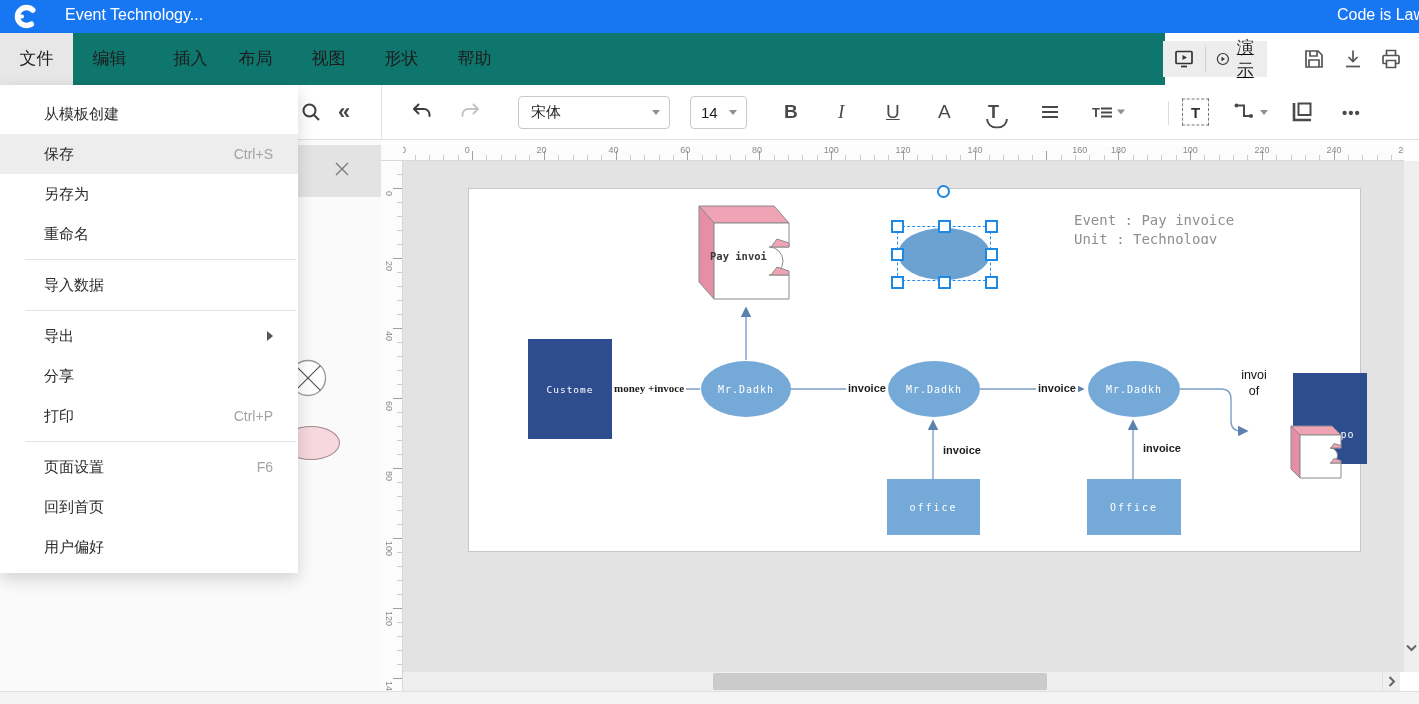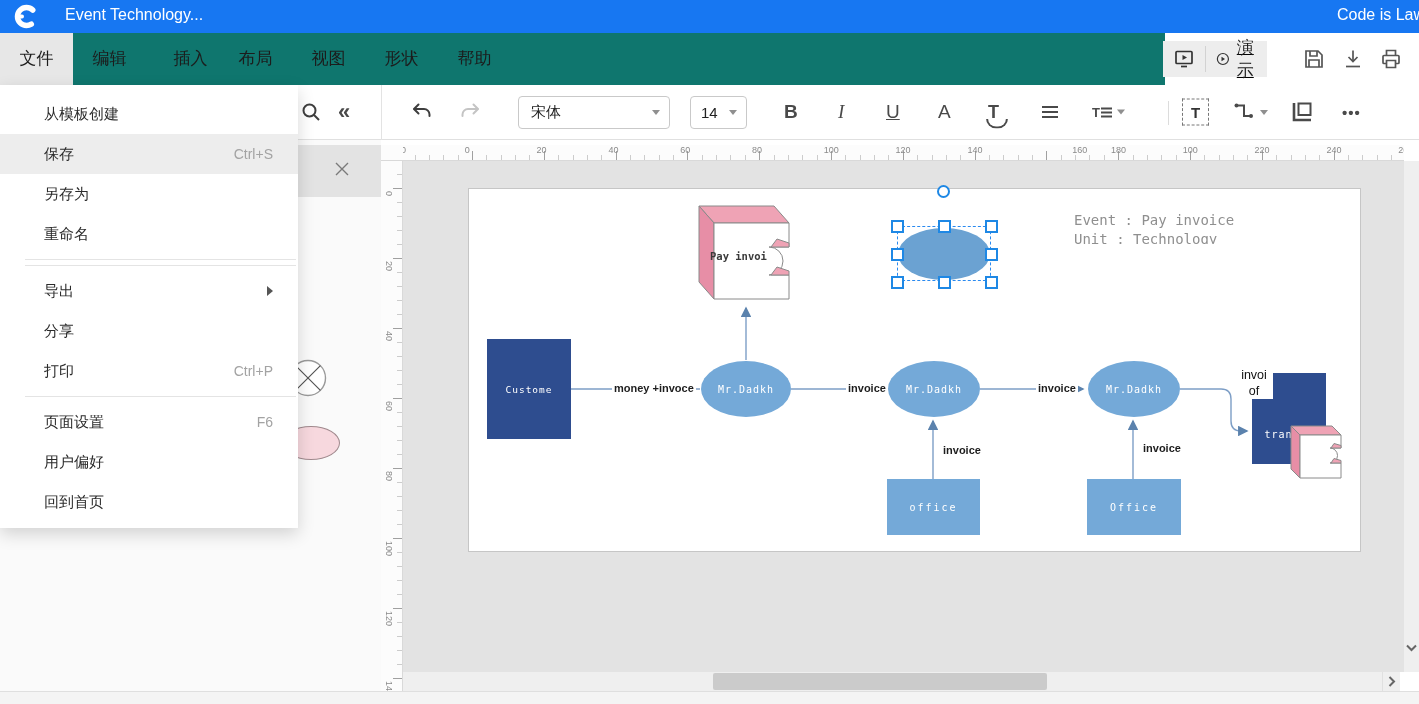--- a/index.html
+++ b/index.html
@@ -54,21 +54,21 @@
   .v-ruler { position:absolute; left:381px; top:161px; width:22px; height:530px; background-color:#fcfcfc; border-right:1px solid #d9d9d9; overflow:hidden;
     background-image:repeating-linear-gradient(to bottom,#a0a0a0 0 1px,transparent 1px 70px),repeating-linear-gradient(to bottom,#cccccc 0 1px,transparent 1px 14px);
     background-size:9px 1300px,5px 1300px; background-position:right -43px,right -43px; background-repeat:no-repeat; }
   .vlab { position:absolute; left:13px; font-size:9px; color:#8a8a8a; transform-origin:0 0; transform:rotate(90deg); }
 
   .canvas { position:absolute; left:403px; top:161px; width:1001px; height:511px; background:#e3e3e3; overflow:hidden; }
   .page { position:absolute; left:65px; top:27px; width:893px; height:364px; background:#fff; border:1px solid #c6c6c6; }
   .connectors { position:absolute; left:0; top:0; overflow:visible; }
 
   .shape { position:absolute; display:flex; align-items:center; justify-content:center; font-family:"DejaVu Sans Mono","Liberation Mono",monospace; letter-spacing:1px; color:#fff; }
-  .navy { background:#2e4d8f; }
+  .navy { background:#2e4d8f;margin-left:41px; }
   .blue { background:#74a9d8; border-radius:50%; }
   .rectblue { background:#74a9d8; }
   .edge-label { position:absolute; font-size:11px; font-weight:600; color:#1d1d1d; background:#fff; padding:0 2px; white-space:nowrap; }
   .note { position:absolute; left:605px; top:22px; width:200px; height:33px; overflow:hidden; font-family:"DejaVu Sans Mono","Liberation Mono",monospace; font-size:14px; line-height:19px; color:#8f8f8f; white-space:nowrap; }
   .copy-label { position:absolute; left:766px; top:178px; width:38px; background:#fff; font-size:12.5px; line-height:16px; color:#111; text-align:center; }
 
   .sel-rect { position:absolute; left:428px; top:37px; width:94px; height:55px; border:1px dashed #2a8af0; }
   .handle { position:absolute; width:13px; height:13px; background:#fff; border:2px solid #1e88e5; }
   .rot-handle { position:absolute; left:468px; top:-4px; width:13px; height:13px; border-radius:50%; background:#fff; border:2px solid #1e88e5; }
 
@@ -336,21 +336,21 @@
     <svg class="ic" style="position:absolute; left:821px; top:235px;" width="54" height="58" viewBox="0 0 54 58">
       <g stroke="#8a8a8a" stroke-width="1" stroke-linejoin="round">
         <polygon points="1,2 42,2 51,11 10,11" fill="#efa3b5"></polygon>
         <polygon points="1,2 10,11 10,54 1,45" fill="#e78ea6"></polygon>
         <path d="M10,11 H51 V24 H40 A7.5,7.5 0 0 1 40,39 H51 V54 H10 Z" fill="#fff"></path>
         <polygon points="41,24 51,24 51,21.5 44,19.5" fill="#efa3b5"></polygon>
         <polygon points="41,39 51,39 51,36.5 44,34.5" fill="#efa3b5"></polygon>
       </g>
     </svg>
 
-    <div class="edge-label" style="left:143px; top:193px;">money +invoce</div>
+    <div class="edge-label" style="left:143px; top:193px;font-family:Liberation Serif, serif;">money +invoce</div>
     <div class="edge-label" style="left:377px; top:193px;">invoice</div>
     <div class="edge-label" style="left:567px; top:193px;">invoice</div>
     <div class="edge-label" style="left:472px; top:255px;">invoice</div>
     <div class="edge-label" style="left:672px; top:253px;">invoice</div>
 
     <div class="shape" style="left:429px; top:39px; width:92px; height:52px; border-radius:50%; background:#6ba2d2;"></div>
     <div class="sel-rect">
       <span class="handle" style="left:-7px; top:-7px;"></span>
       <span class="handle" style="left:40px; top:-7px;"></span>
       <span class="handle" style="left:87px; top:-7px;"></span>
@@ -389,36 +389,39 @@
     <span class="fm-label">保存</span>
     <span class="fm-short">Ctrl+S</span>
   </div>
   <div class="fm-row">
     <span class="fm-label">另存为</span>
   </div>
   <div class="fm-row">
     <span class="fm-label">重命名</span>
   </div>
   <div class="fm-div"></div>
+  <div class="fm-row">
+    <span class="fm-label">导入数据</span>
+  </div>
   <div class="fm-div"></div>
   <div class="fm-row">
     <span class="fm-label">导出</span>
     <span class="fm-arrow"></span>
   </div>
   <div class="fm-row">
     <span class="fm-label">分享</span>
   </div>
   <div class="fm-row">
     <span class="fm-label">打印</span>
     <span class="fm-short">Ctrl+P</span>
   </div>
   <div class="fm-div"></div>
   <div class="fm-row">
     <span class="fm-label">页面设置</span>
     <span class="fm-short">F6</span>
   </div>
   <div class="fm-row">
+    <span class="fm-label">回到首页</span>
+  </div>
+  <div class="fm-row">
     <span class="fm-label">用户偏好</span>
   </div>
-  <div class="fm-row">
-    <span class="fm-label">回到首页</span>
-  </div>
 </div>
 
 </body></html>

